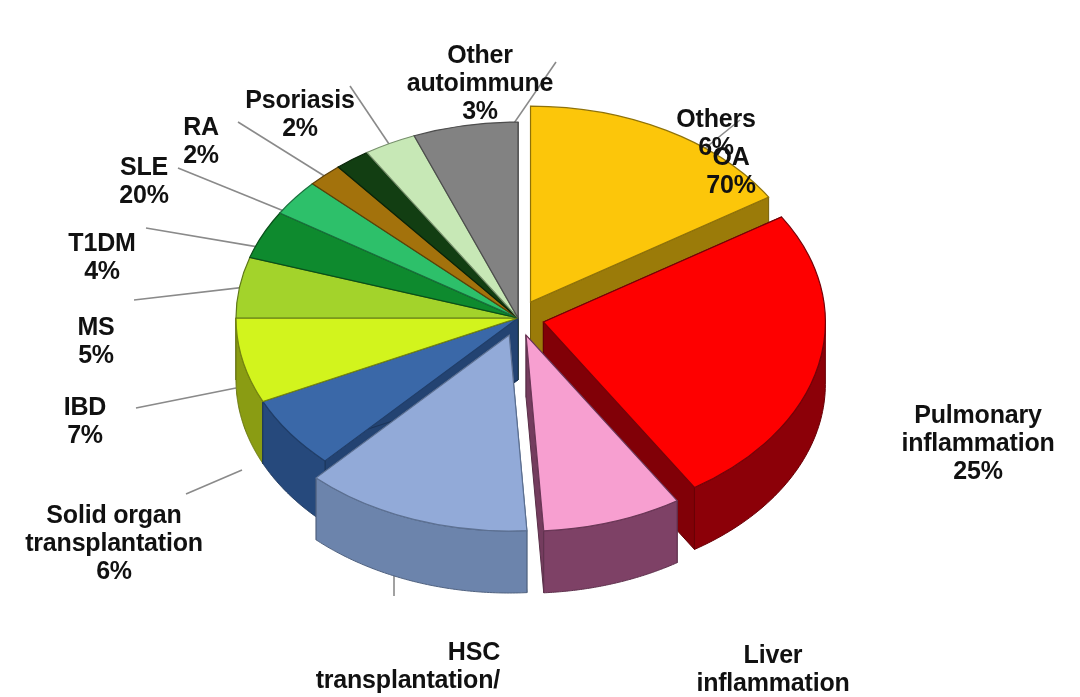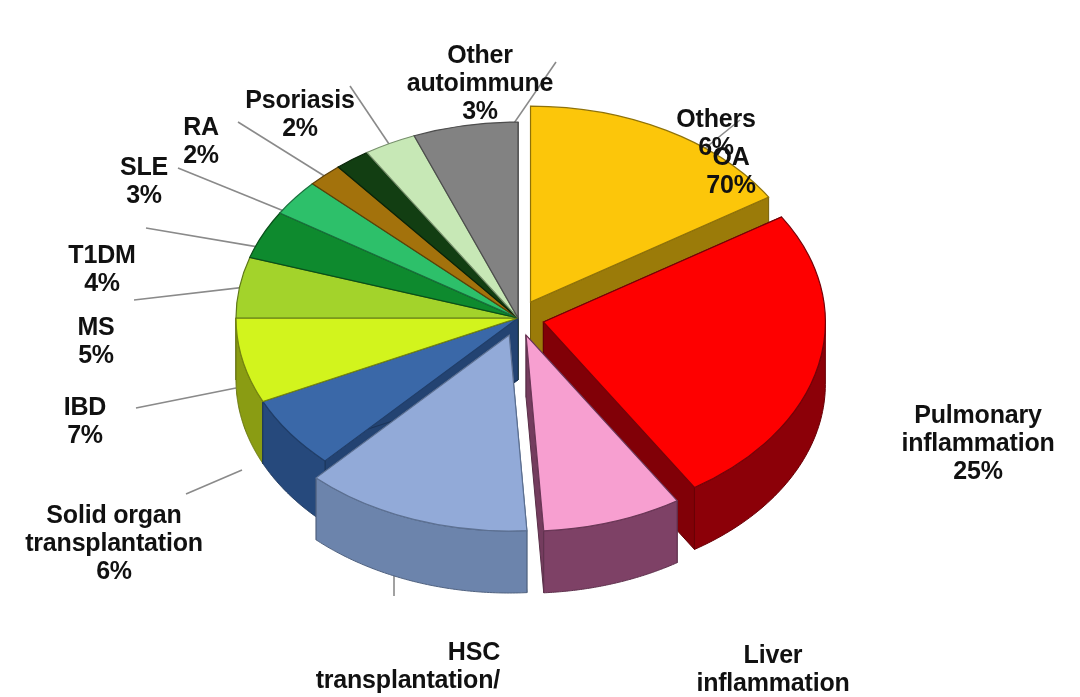--- a/index.html
+++ b/index.html
@@ -139,23 +139,23 @@
 autoimmune
 3%</div>
 
   <div class="label center" style="left:215px; top:45px; width:170px;">Psoriasis
 2%</div>
 
   <div class="label center" style="left:155px; top:72px; width:92px;">RA
 2%</div>
 
   <div class="label center" style="left:92px; top:112px; width:104px;">SLE
-3%</div>
+20%</div>
 
-  <div class="label center" style="left:38px; top:200px; width:128px;">T1DM
+  <div class="label center" style="left:38px; top:188px; width:128px;">T1DM
 4%</div>
 
   <div class="label center" style="left:44px; top:272px; width:104px;">MS
 5%</div>
 
   <div class="label center" style="left:32px; top:352px; width:106px;">IBD
 7%</div>
 
   <div class="label center" style="left:8px; top:460px; width:212px;">Solid organ
 transplantation

